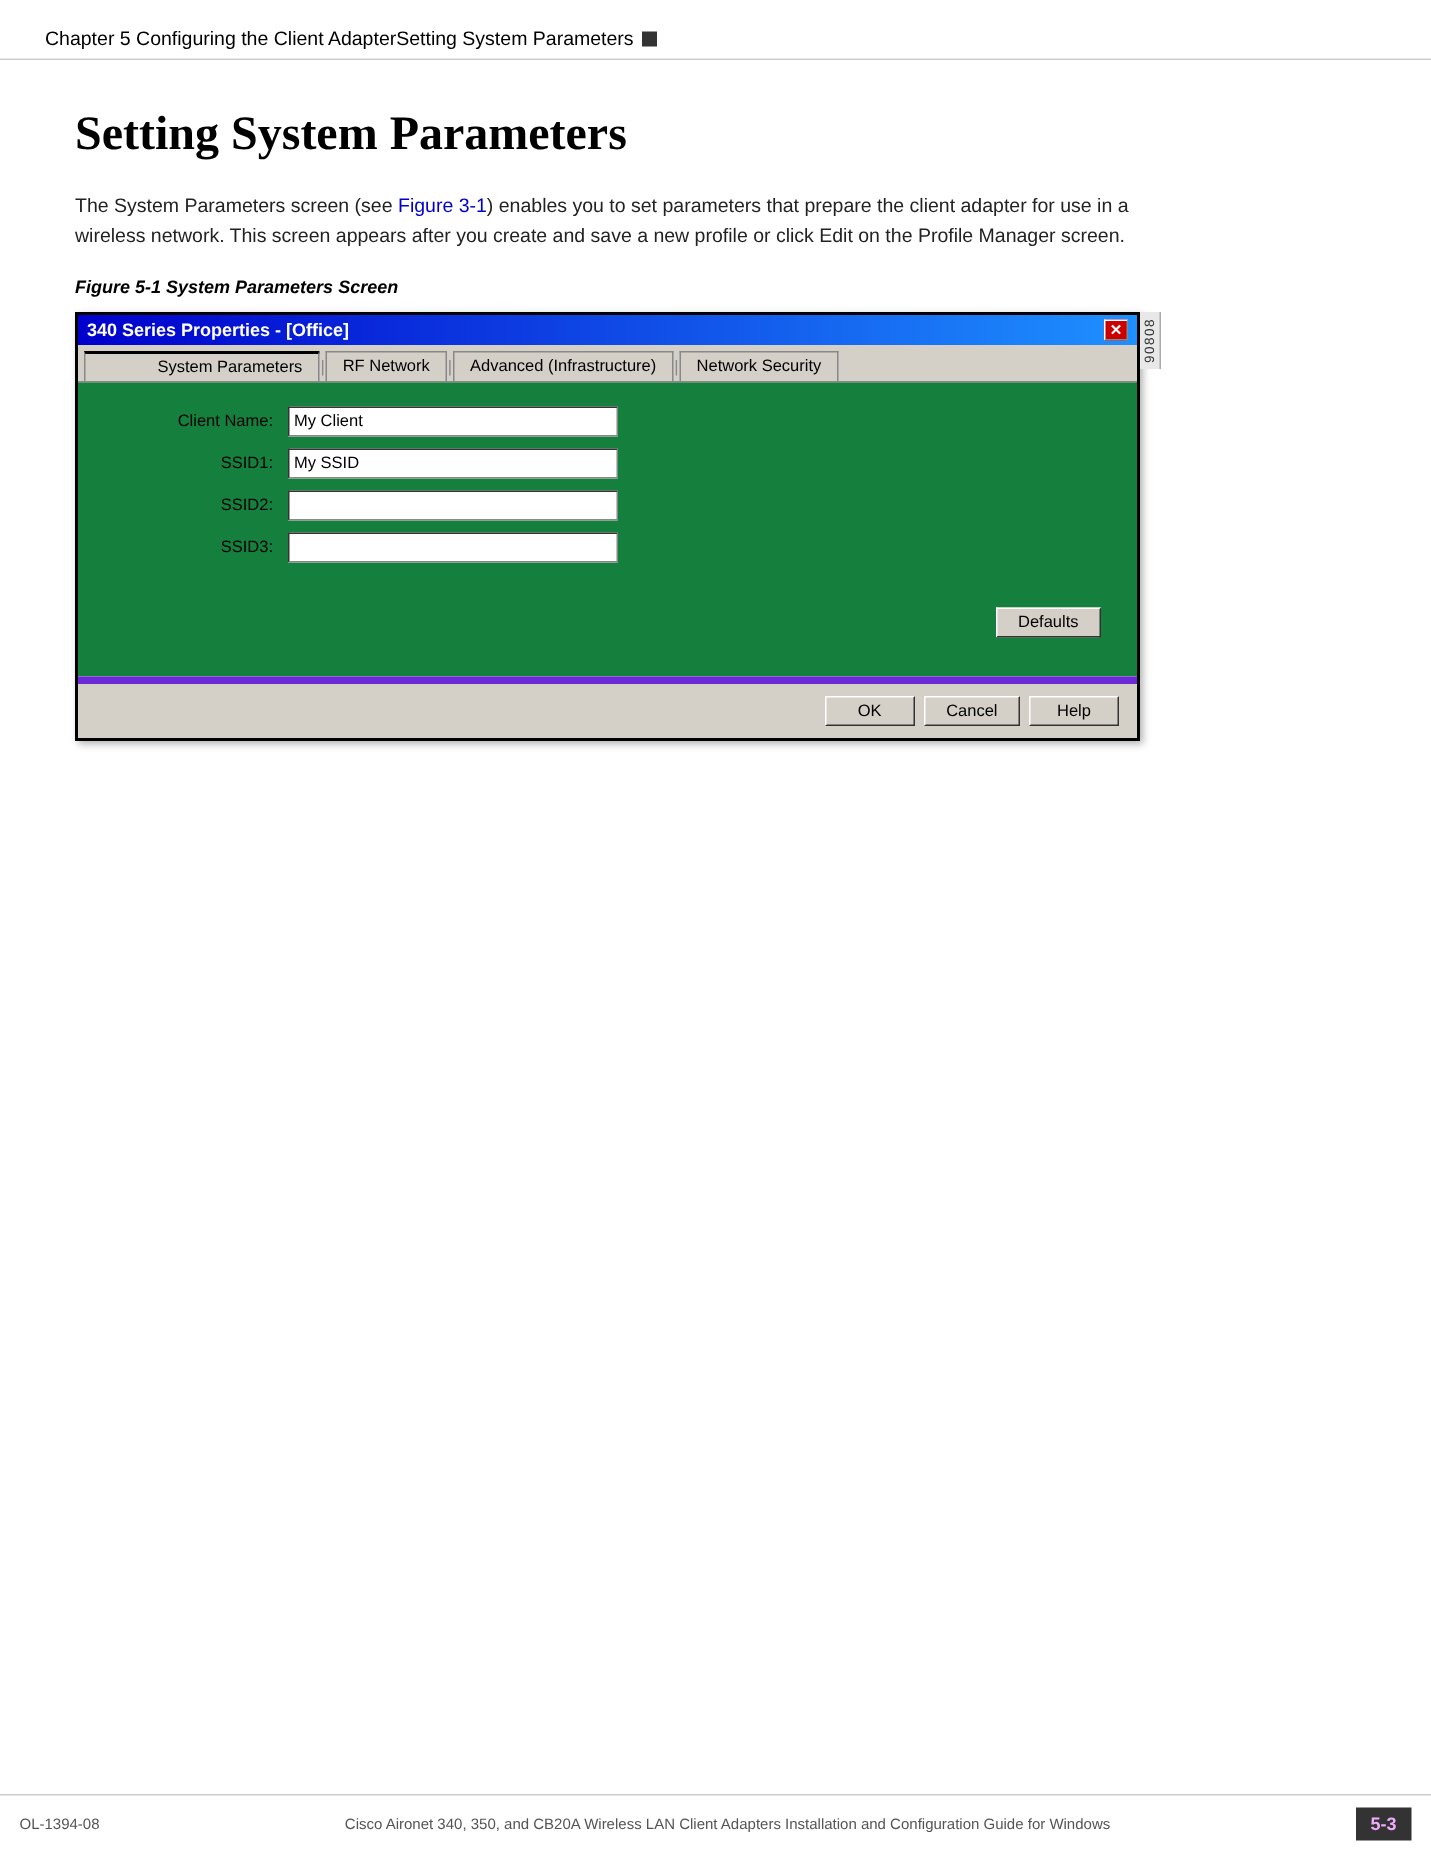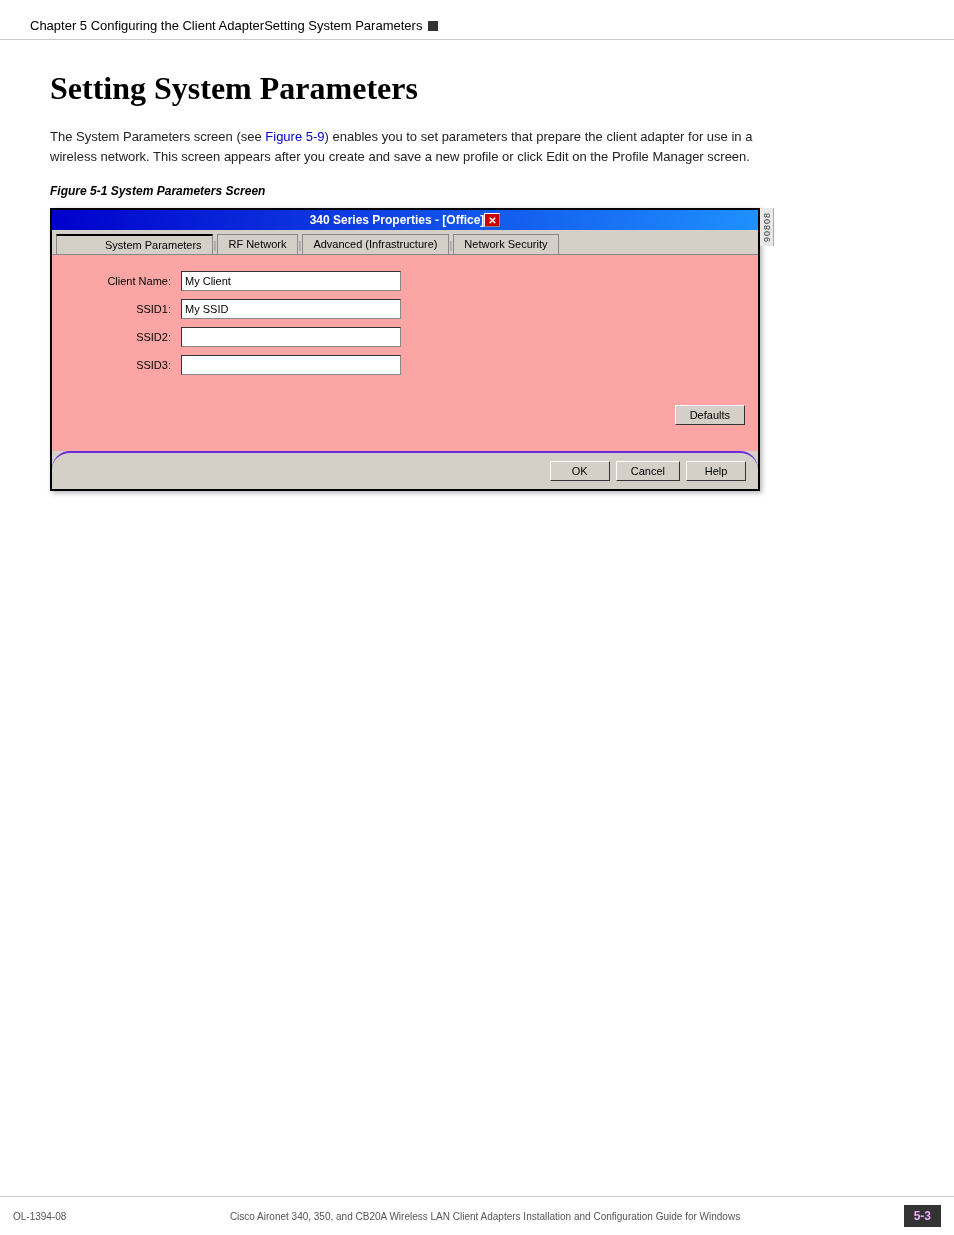--- a/index.html
+++ b/index.html
@@ -77,21 +77,21 @@
       font-family: Arial, sans-serif;
       font-size: 11px;
       box-shadow: 2px 2px 5px rgba(0,0,0,0.3);
     }
 
     
     .title-bar {
       background: linear-gradient(to right, #0000cc, #1e90ff);
       color: #fff;
       display: flex;
-      justify-content: center;
+      justify-content: space-between;
       align-items: center;
       padding: 3px 6px;
       font-size: 12px;
       font-weight: bold;
     }
     .title-bar-buttons {
       display: flex;
       gap: 2px;
     }
     .title-bar-btn {
@@ -138,22 +138,22 @@
       padding-left: 48px;
     }
     .tab-separator {
       color: #888;
       align-self: flex-end;
       padding-bottom: 3px;
     }
 
     
     .dialog-body {
-      padding: 16px 9px;
-      background: #fca5a5;
+      padding: 16px 20px;
+      background: #15803d;
     }
 
     
     .form-row {
       display: flex;
       align-items: center;
       margin-bottom: 8px;
     }
     .form-label {
       text-align: right;
@@ -224,26 +224,25 @@
       padding: 3px 14px;
       font-size: 11px;
       font-family: Arial, sans-serif;
       cursor: pointer;
       min-width: 60px;
     }
 
     
     .dialog-footer {
       background: #d4d0c8;
-      border-top: 2px solid #6d28d9;
+      border-top: 5px solid #6d28d9;
       padding: 8px 12px;
       display: flex;
       justify-content: flex-end;
       gap: 6px;
-      border-radius: 18px;
     }
     .side-label {
       writing-mode: vertical-rl;
       transform: rotate(180deg);
       font-size: 9px;
       color: #333;
       border-left: 1px solid #aaa;
       padding: 4px 2px;
       letter-spacing: 1px;
       display: flex;
@@ -301,21 +300,21 @@
     <span>Setting System Parameters</span>
     <div class="header-square"></div>
   </div>
 </div>
 
 <div class="main-content">
 
   <h1 class="page-title">Setting System Parameters</h1>
 
   <p class="body-text">
-    The System Parameters screen (see <a href="#">Figure 5-9</a>) enables you to set parameters that prepare the client adapter for use in a wireless network. This screen appears after you create and save a new profile or click Edit on the Profile Manager screen.
+    The System Parameters screen (see <a href="#">Figure 3-1</a>) enables you to set parameters that prepare the client adapter for use in a wireless network. This screen appears after you create and save a new profile or click Edit on the Profile Manager screen.
   </p>
 
   <p class="figure-caption">Figure 5-1     System Parameters Screen</p>
 
   <div class="dialog-wrapper">
     <div class="dialog-container">
 
       <div class="title-bar">
         <span>340 Series Properties - [Office]</span>
         <div class="title-bar-buttons">

